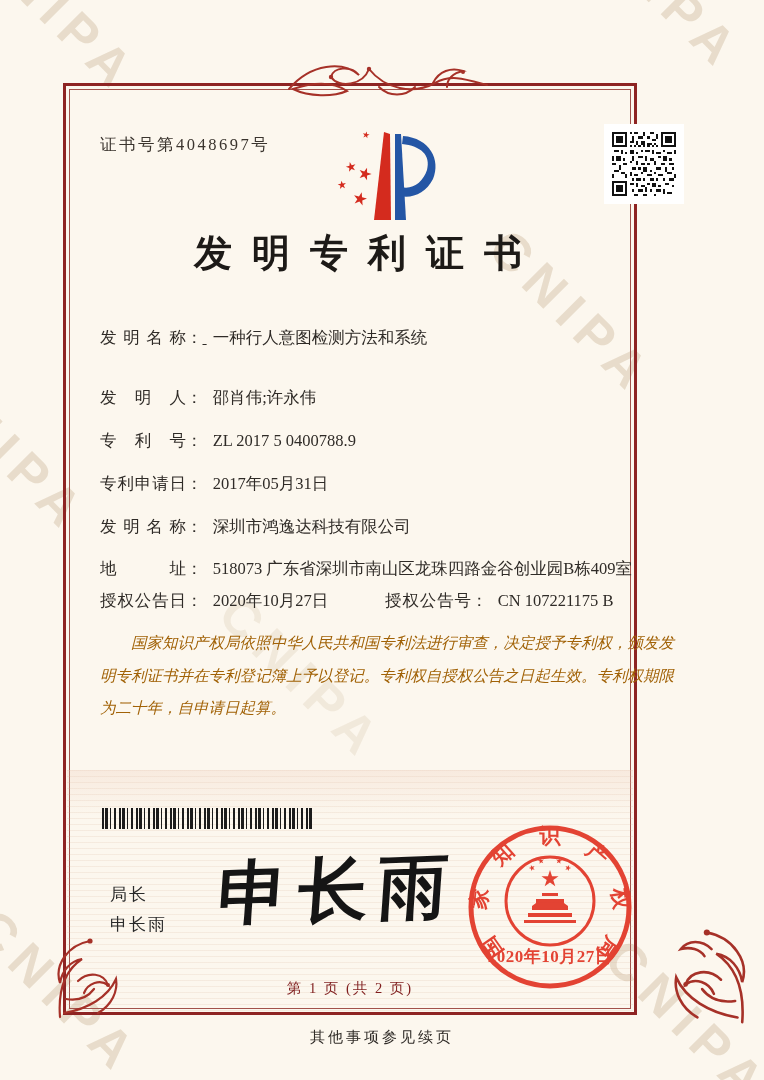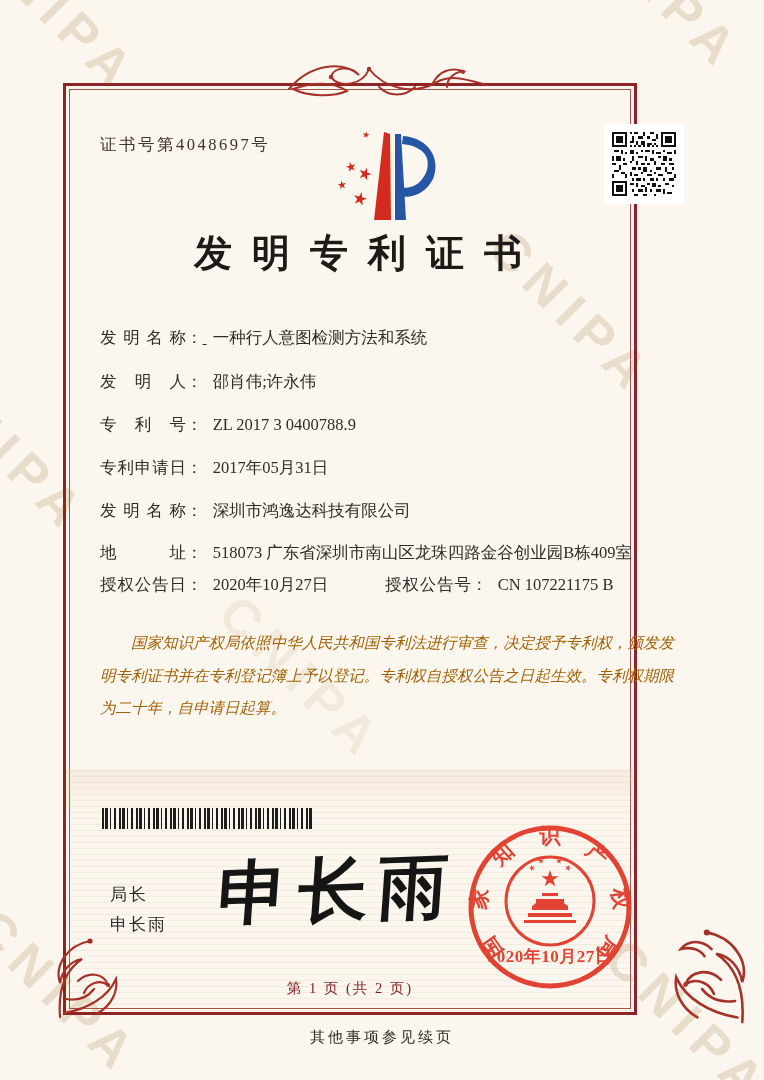--- a/index.html
+++ b/index.html
@@ -54,21 +54,21 @@
     position:absolute;left:0;right:0;top:142px;text-align:center;
     font-size:38px;font-weight:bold;color:#1d1a17;
     letter-spacing:20px;padding-left:36px;
   }
   
   .fields{
     position:absolute;left:34px;top:240px;width:584px;
     font-size:16.5px;line-height:24px;color:#2f2b27;
   }
   .row{position:relative;}
-  .r1{margin-bottom:20px;text-decoration:underline;}
+  .r1{margin-bottom:36px;text-decoration:underline;}
   .r2,.r3,.r4{margin-bottom:19px;}
   .r5{margin-bottom:18px;}
   .r6{margin-bottom:8px;}
   .flabel{
     display:inline-block;width:86px;vertical-align:top;
     text-align:justify;text-align-last:justify;
   }
   .colon{display:inline-block;vertical-align:top;}
   .fvalue{display:inline-block;margin-left:6px;vertical-align:top;max-width:446px;}
   .pair2{position:absolute;left:285px;top:0;}
@@ -309,21 +309,21 @@
     <div class="row r1">
       <span class="flabel">发明名称</span><span class="colon">：</span>
       <span class="fvalue">一种行人意图检测方法和系统</span>
     </div>
     <div class="row r2">
       <span class="flabel">发明人</span><span class="colon">：</span>
       <span class="fvalue">邵肖伟;许永伟</span>
     </div>
     <div class="row r3">
       <span class="flabel">专利号</span><span class="colon">：</span>
-      <span class="fvalue">ZL 2017 3 0400788.9</span>
+      <span class="fvalue">ZL 2017 5 0400788.9</span>
     </div>
     <div class="row r4">
       <span class="flabel">专利申请日</span><span class="colon">：</span>
       <span class="fvalue">2017年05月31日</span>
     </div>
     <div class="row r5">
       <span class="flabel">发明名称</span><span class="colon">：</span>
       <span class="fvalue">深圳市鸿逸达科技有限公司</span>
     </div>
     <div class="row r6">

